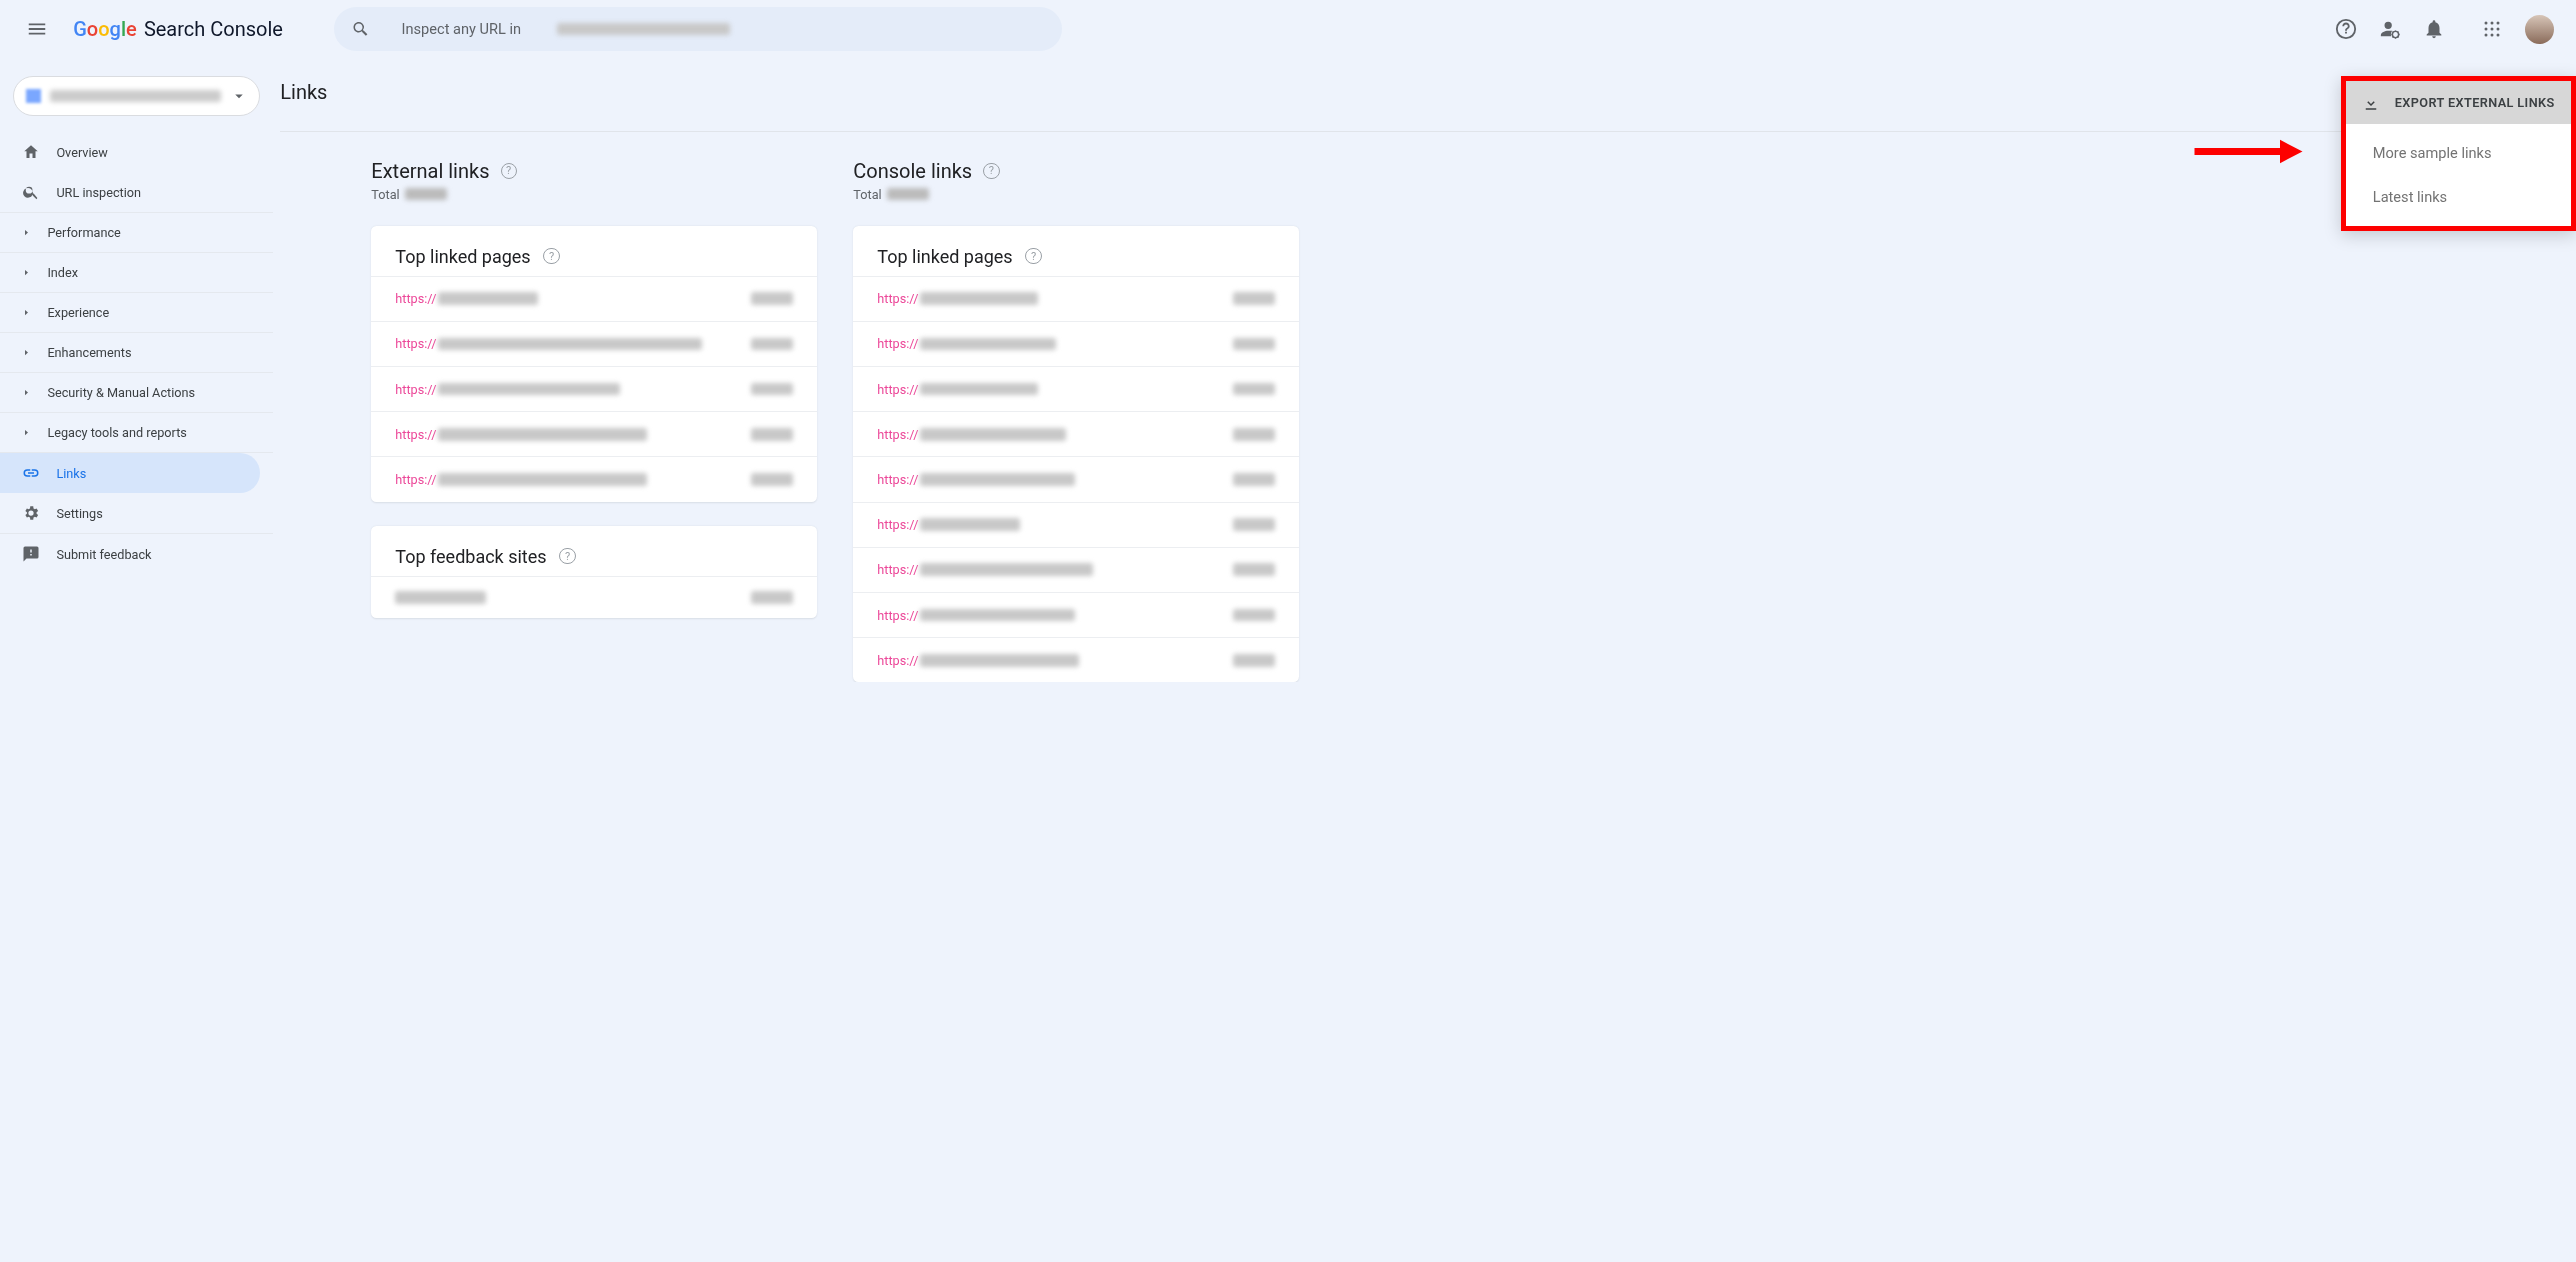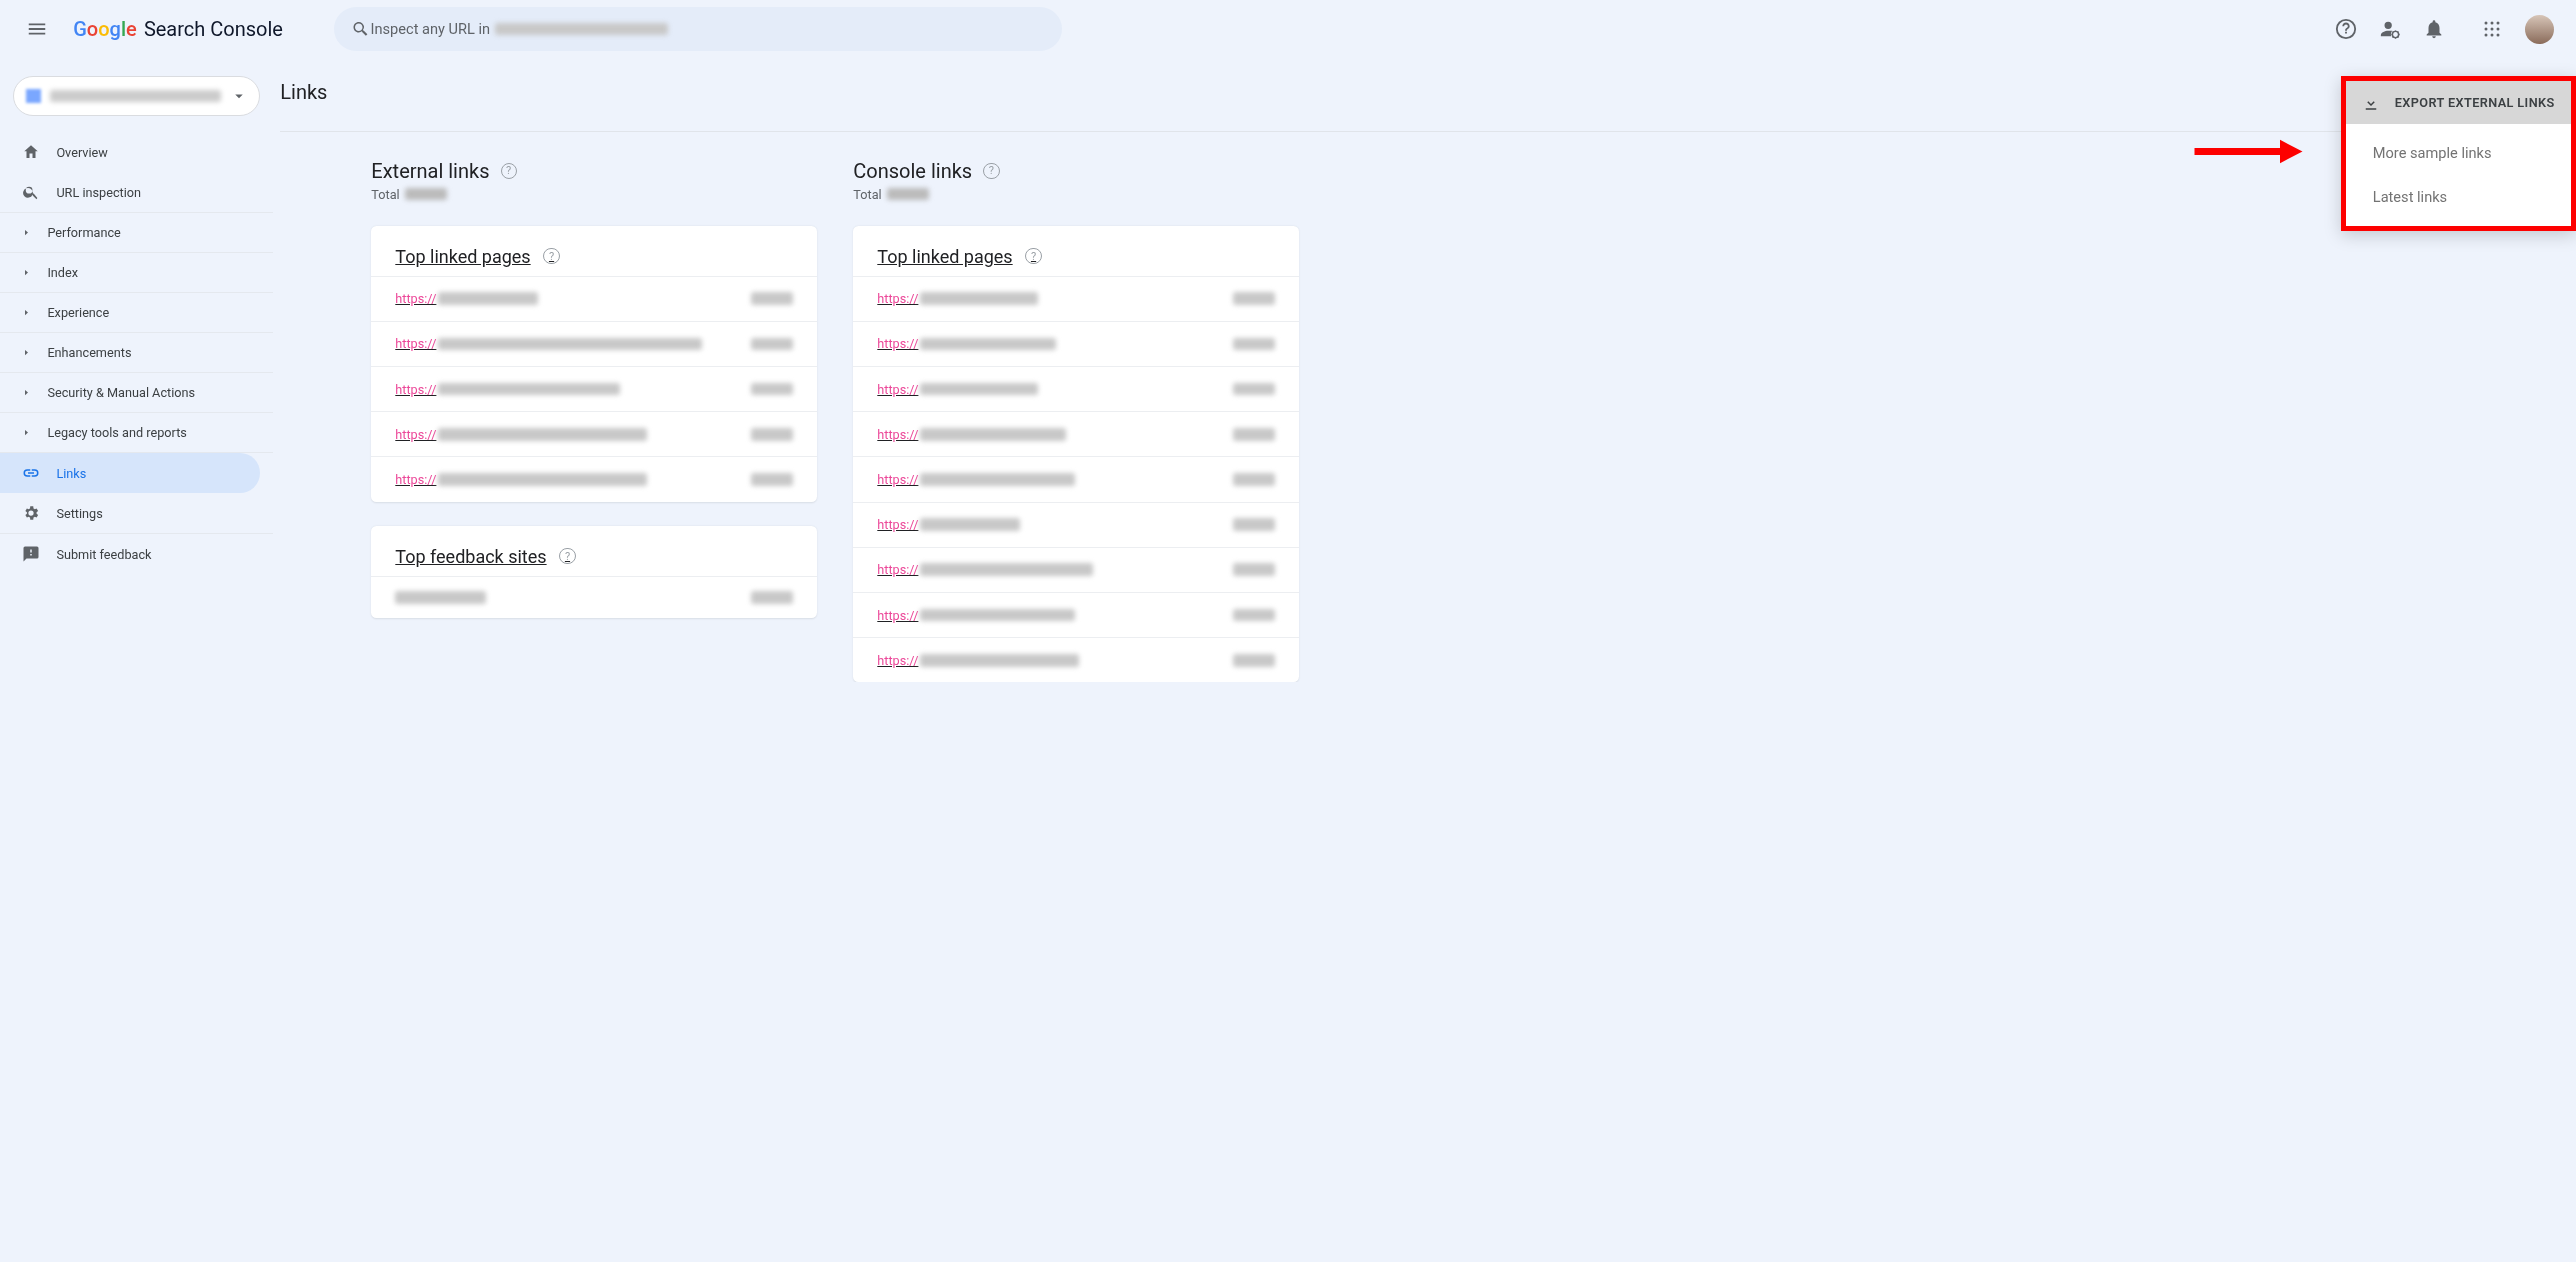--- a/index.html
+++ b/index.html
@@ -32,21 +32,21 @@
       flex: 0 0 auto;
       width: 728px;
       margin-left: 36px;
       background: #e4ecf9;
       border-radius: 25.5px;
       height: 44px;
       display: flex; align-items: center;
       padding: 0 18px;
       color:#5f6368;
       font-size: 14.6px;
-      gap: 1px;
+      gap: 32px;
     }
     .header-spacer { flex: 1; }
     .header-icons { display: flex; align-items: center; gap: 22px; margin-right: 7.3px; }
     .hicon { width: 22px; height: 22px; display:flex; align-items:center; justify-content:center; color:#5f6368; cursor:pointer; }
     .avatar { width: 29px; height:29px; border-radius:50%; background: linear-gradient(#d7c5b8,#8a6b5a); }
     
     .layout { display: flex; }
     
     .sidebar { width: 273px; padding-top: 9px; flex-shrink:0;}
     .property-chip {
@@ -92,21 +92,20 @@
     .section-hd { display:flex; align-items:center; gap:11px; }
     .section-hd h2 { font-size: 20px; font-weight: 400; }
     .help-ic { width:16.4px; height:16.4px; border:1.4px solid #9aa0a6; border-radius:50%; display:flex;align-items:center;justify-content:center; font-size:11px; color:#9aa0a6; }
     .total-line { color:#5f6368; font-size:12.7px; margin-top:3.6px; display:flex; align-items:center; gap:5.5px;}
     .total-line .blurn { width:42px; height:12.7px; background:#bbb; filter:blur(2.7px); border-radius:2.7px;}
     .card {
       background:#fff;
       border-radius: 5.5px;
       box-shadow: 0 0.9px 1.8px rgba(60,64,67,.12);
       margin-top: 24px;
-      text-decoration: underline;
     }
     .card-hd { display:flex; align-items:center; gap:12.7px; padding: 20px 24px 9px 24px;}
     .card-hd h3 { font-size: 18px; font-weight:400; }
     .row {
       display:flex; align-items:center; justify-content:space-between;
       padding: 14.6px 24px;
       border-top: 0.9px solid #eceef1;
       font-size: 12.7px;
     }
     .row:first-of-type { border-top: none; }

